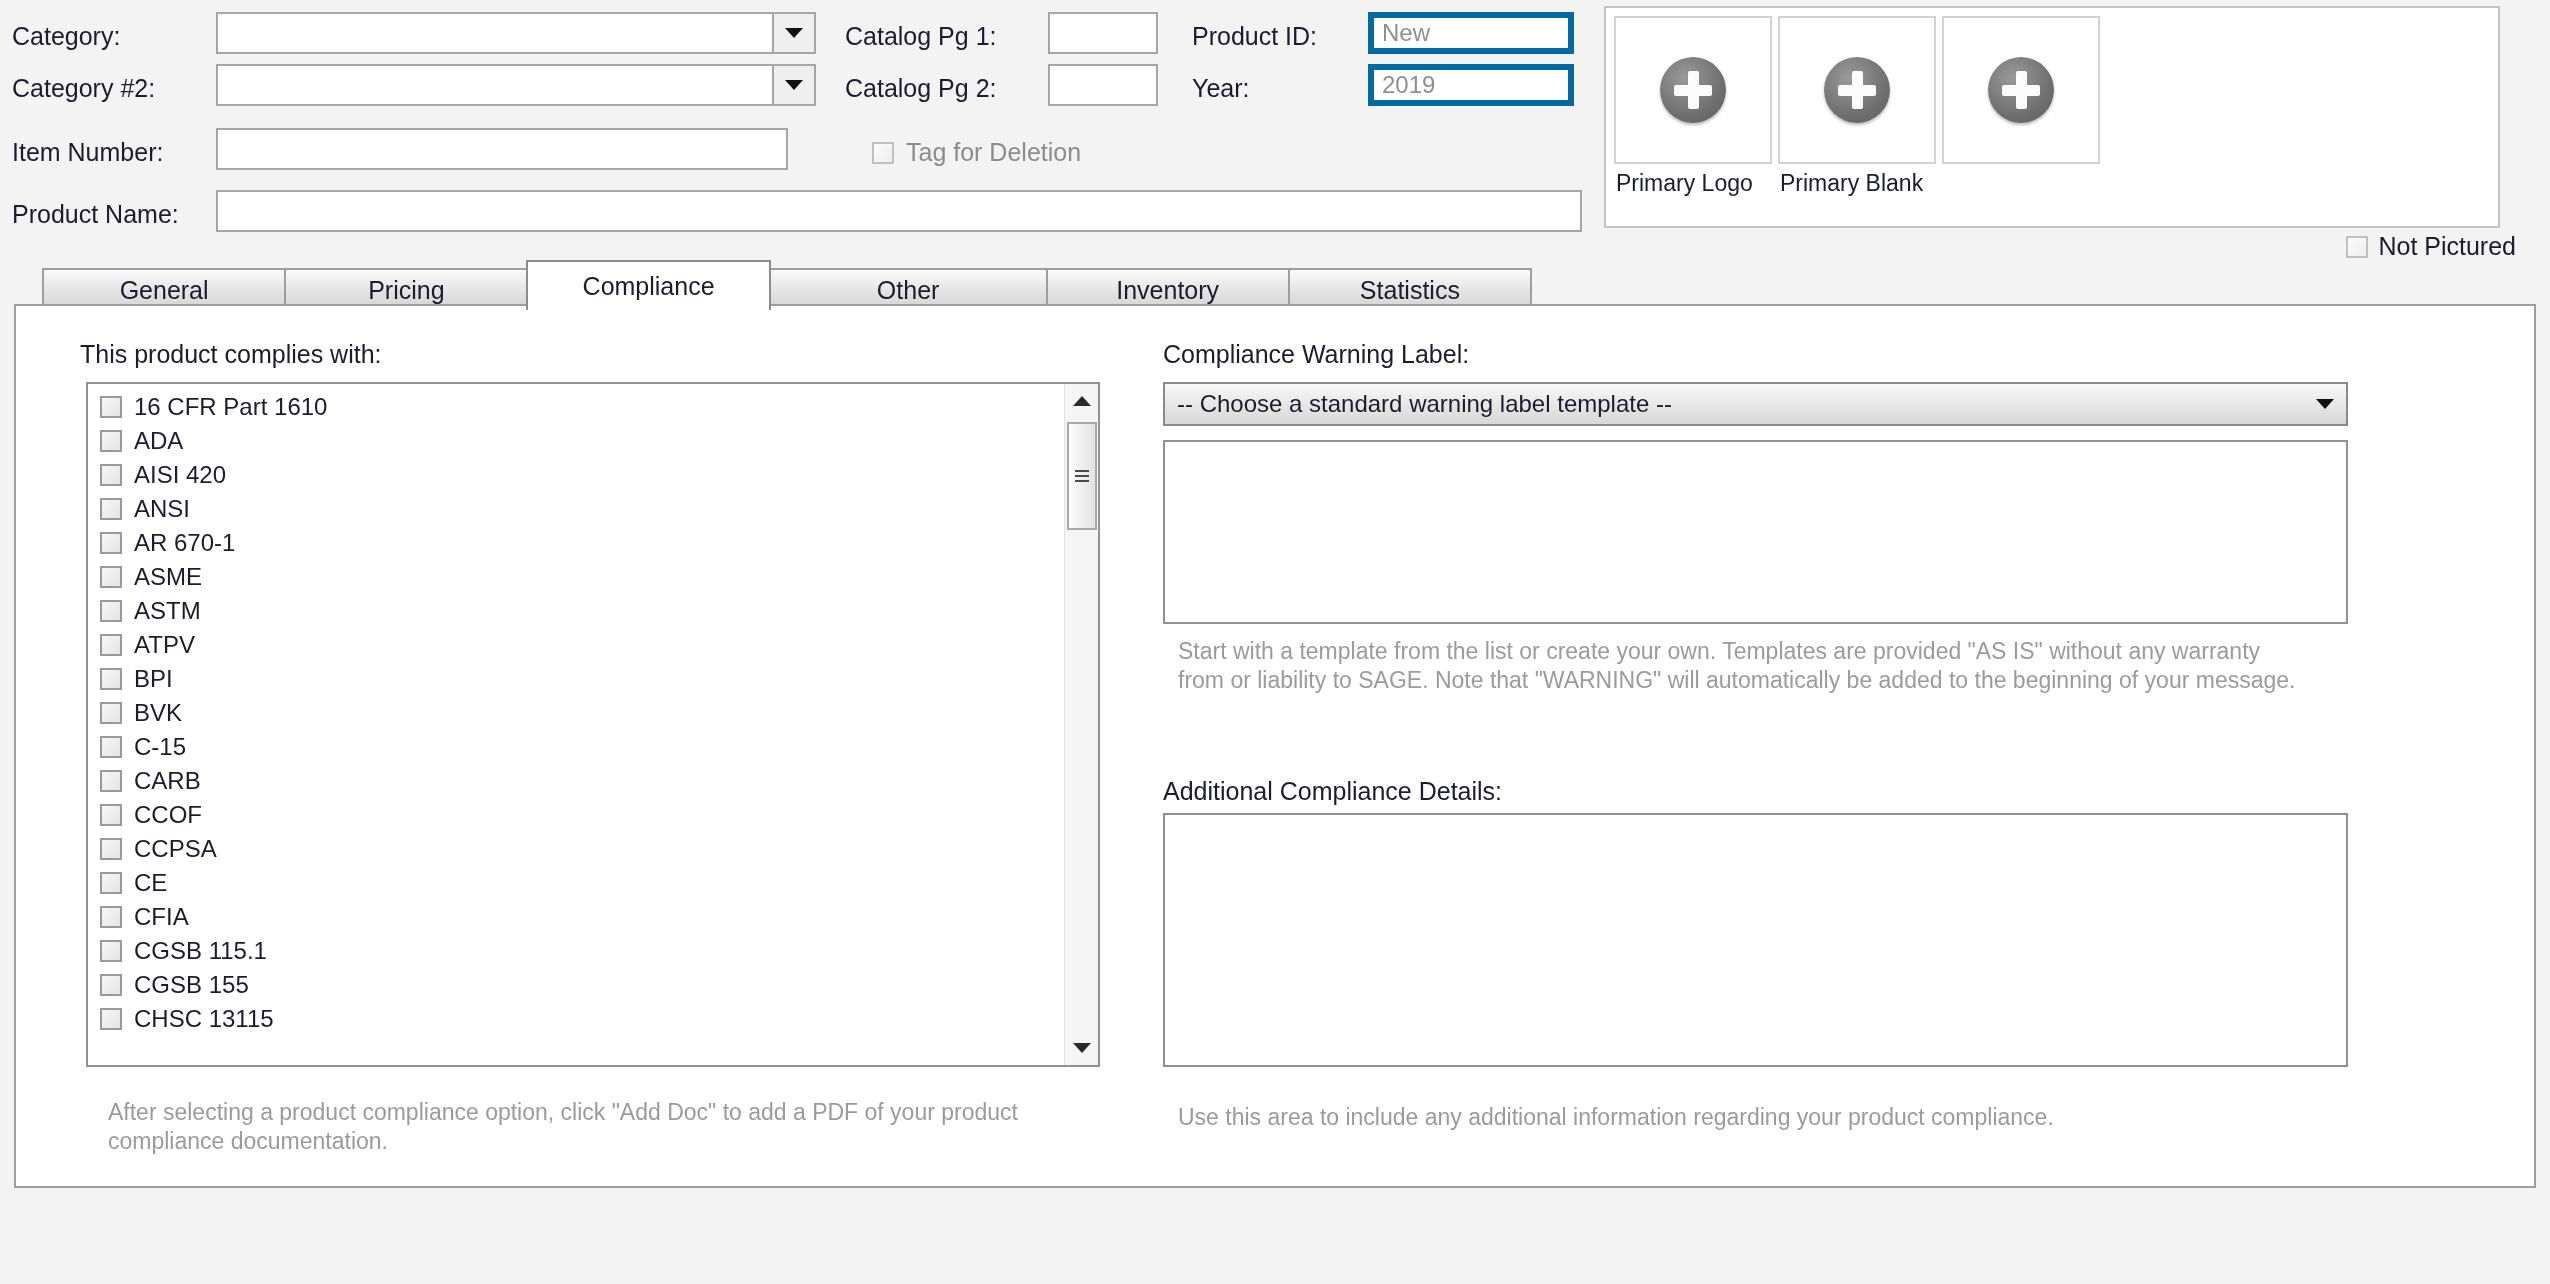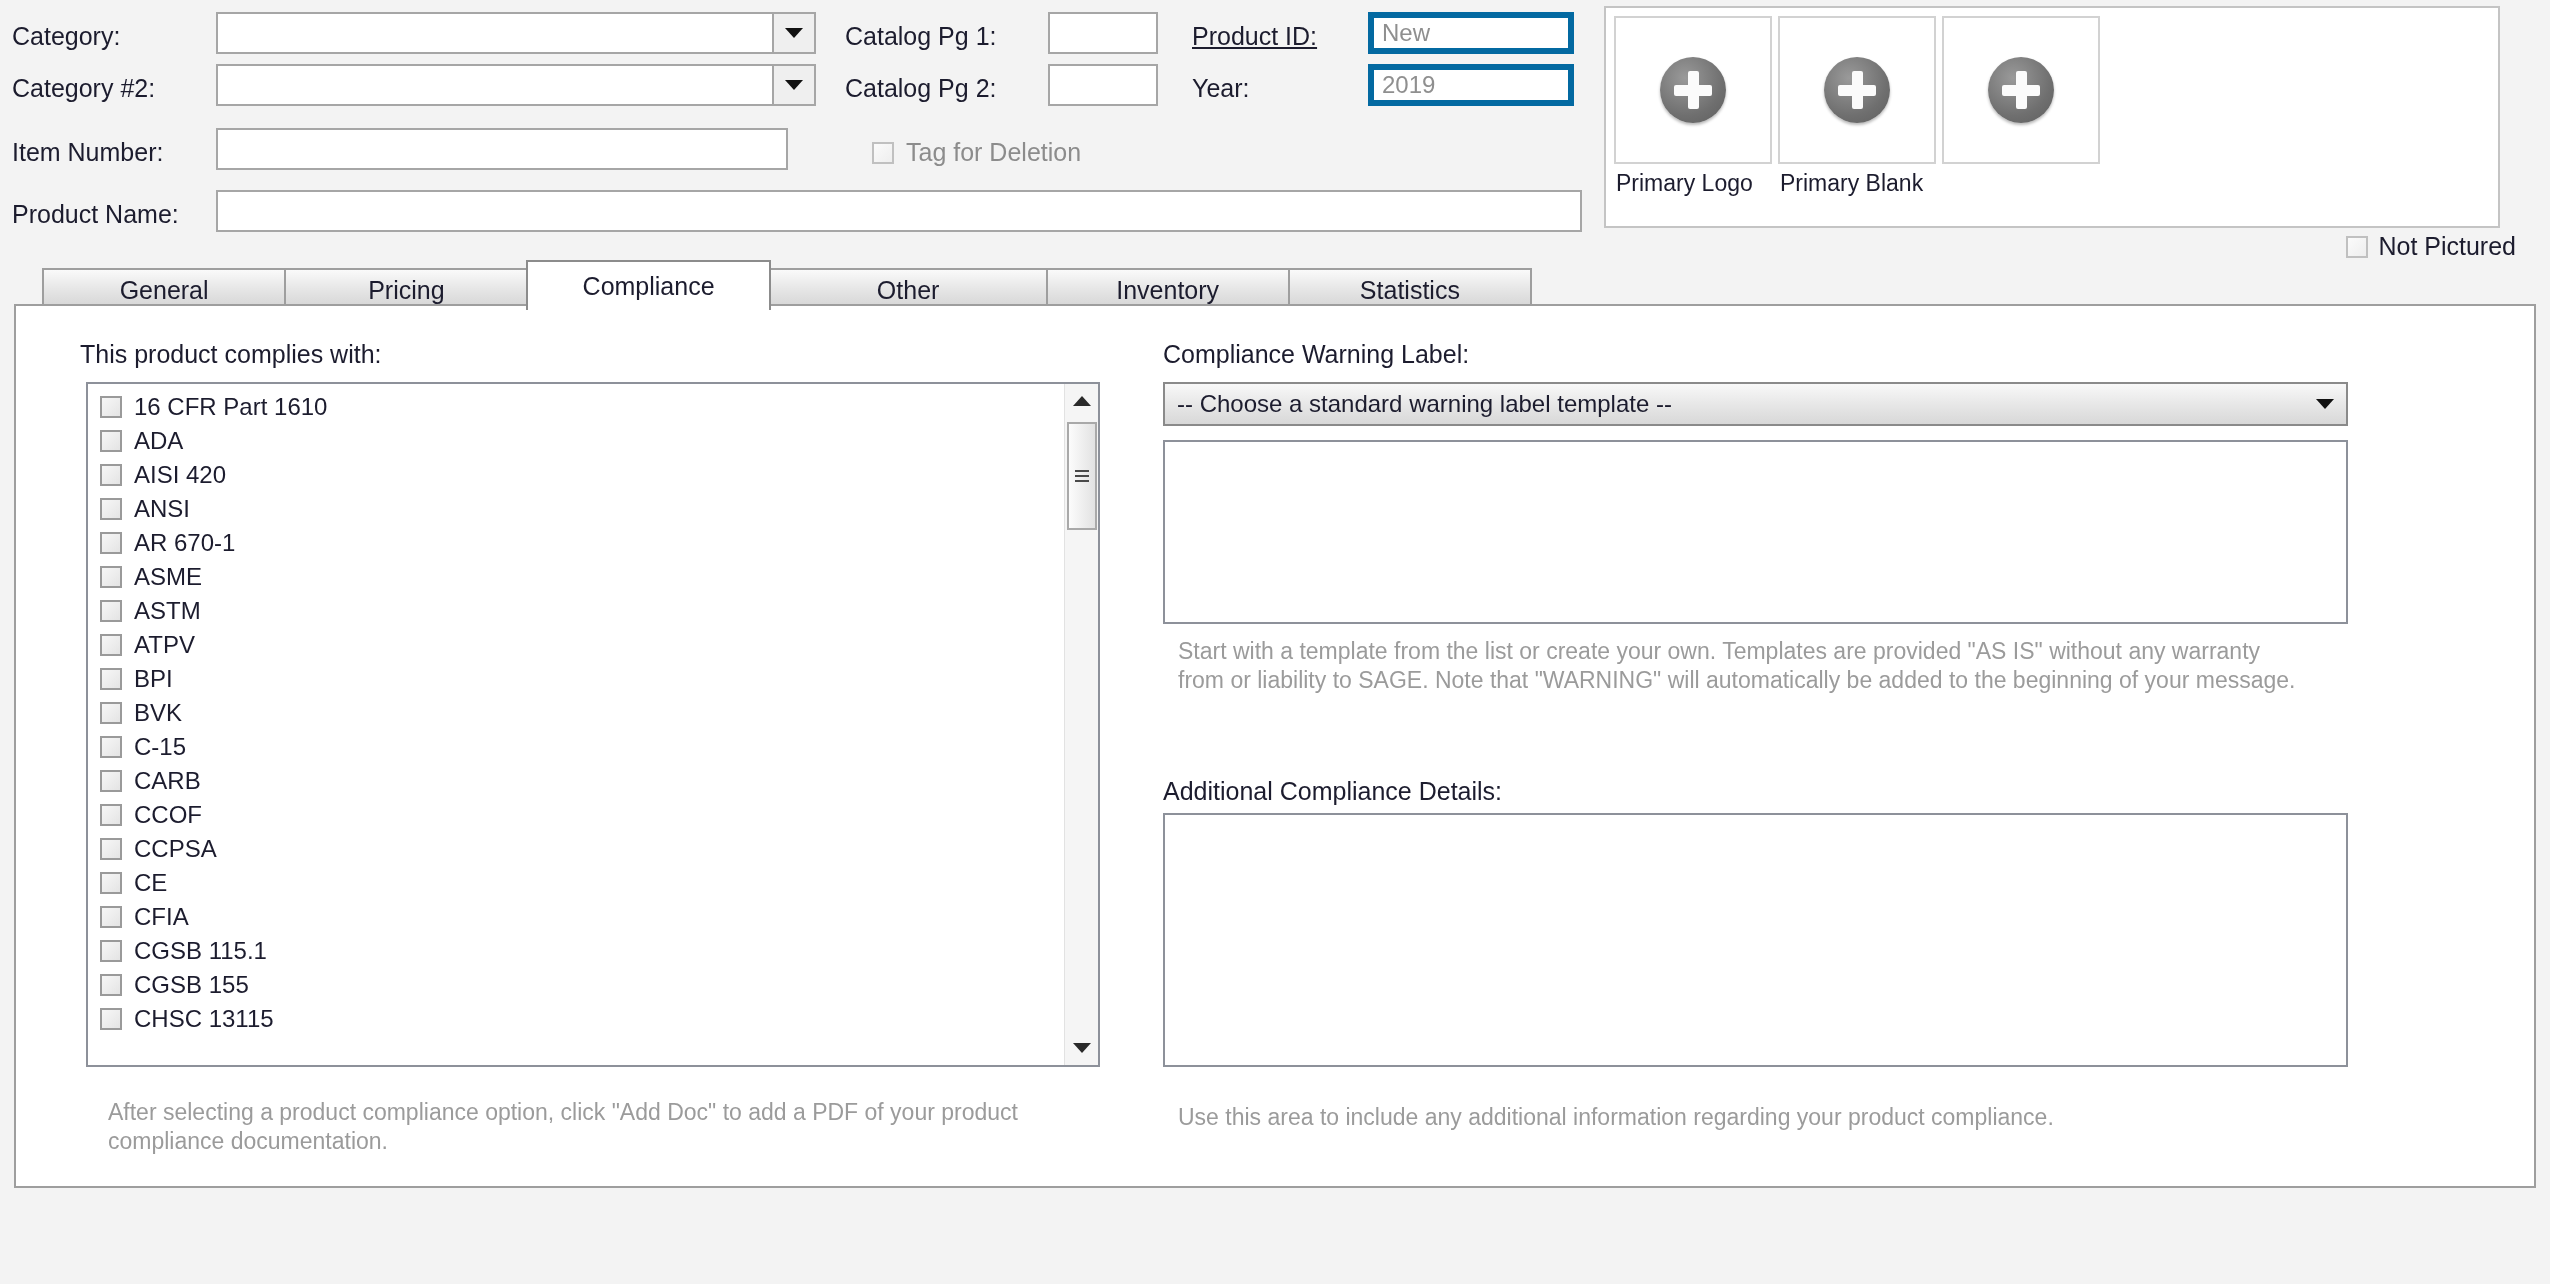--- a/index.html
+++ b/index.html
@@ -246,21 +246,21 @@
 
   <div class="hdr-label" style="left:12px; top:200px;">Product Name:</div>
   <div class="tbox" style="left:216px; top:190px; width:1366px; height:42px;"></div>
 
   <div class="hdr-label" style="left:845px; top:22px;">Catalog Pg 1:</div>
   <div class="tbox" style="left:1048px; top:12px; width:110px; height:42px;"></div>
 
   <div class="hdr-label" style="left:845px; top:74px;">Catalog Pg 2:</div>
   <div class="tbox" style="left:1048px; top:64px; width:110px; height:42px;"></div>
 
-  <div class="hdr-label" style="left:1192px; top:22px;text-decoration:underline;">Product ID:</div>
+  <div class="hdr-label" style="left:1192px; top:22px;">Product ID:</div>
   <div class="tbox readonly" style="left:1368px; top:12px; width:206px; height:42px;">New</div>
 
   <div class="hdr-label" style="left:1192px; top:74px;">Year:</div>
   <div class="tbox readonly" style="left:1368px; top:64px; width:206px; height:42px;">2019</div>
 
   <div class="tagdel" style="left:872px; top:138px;">
     <span class="cb dim"></span>
     <span>Tag for Deletion</span>
   </div>
 

